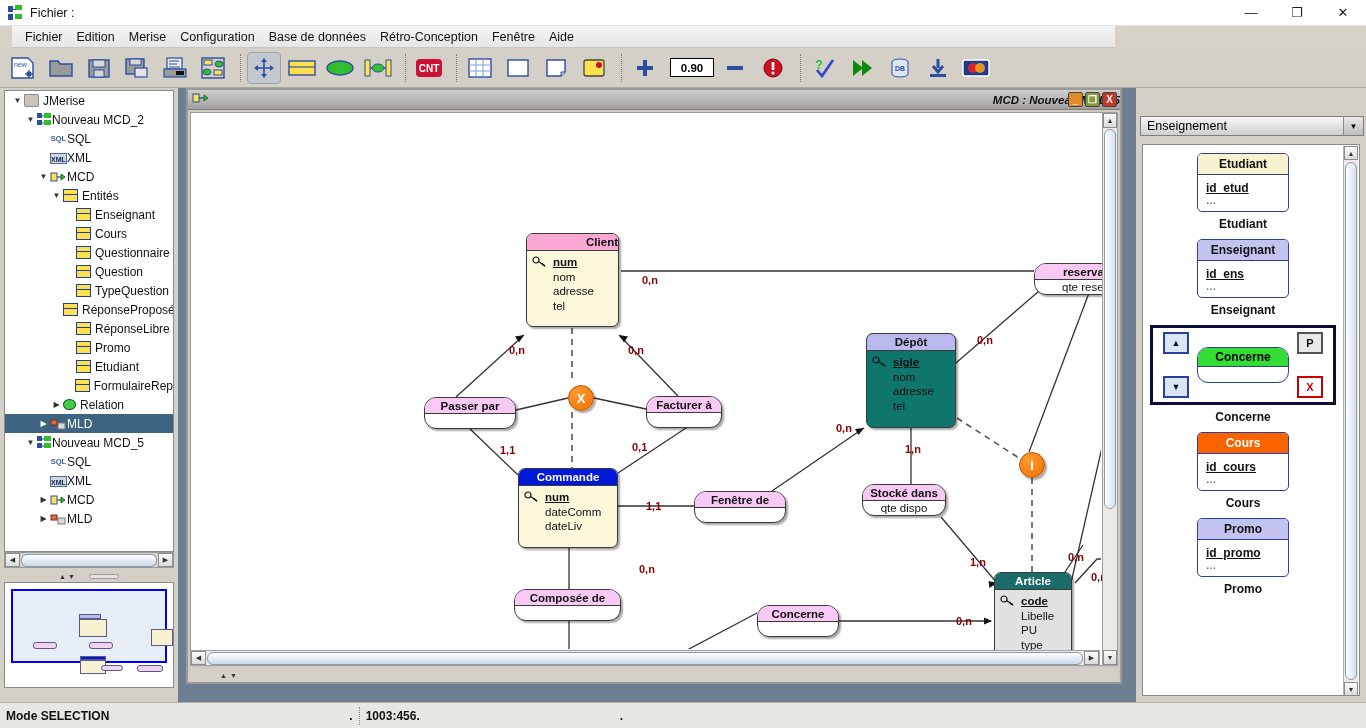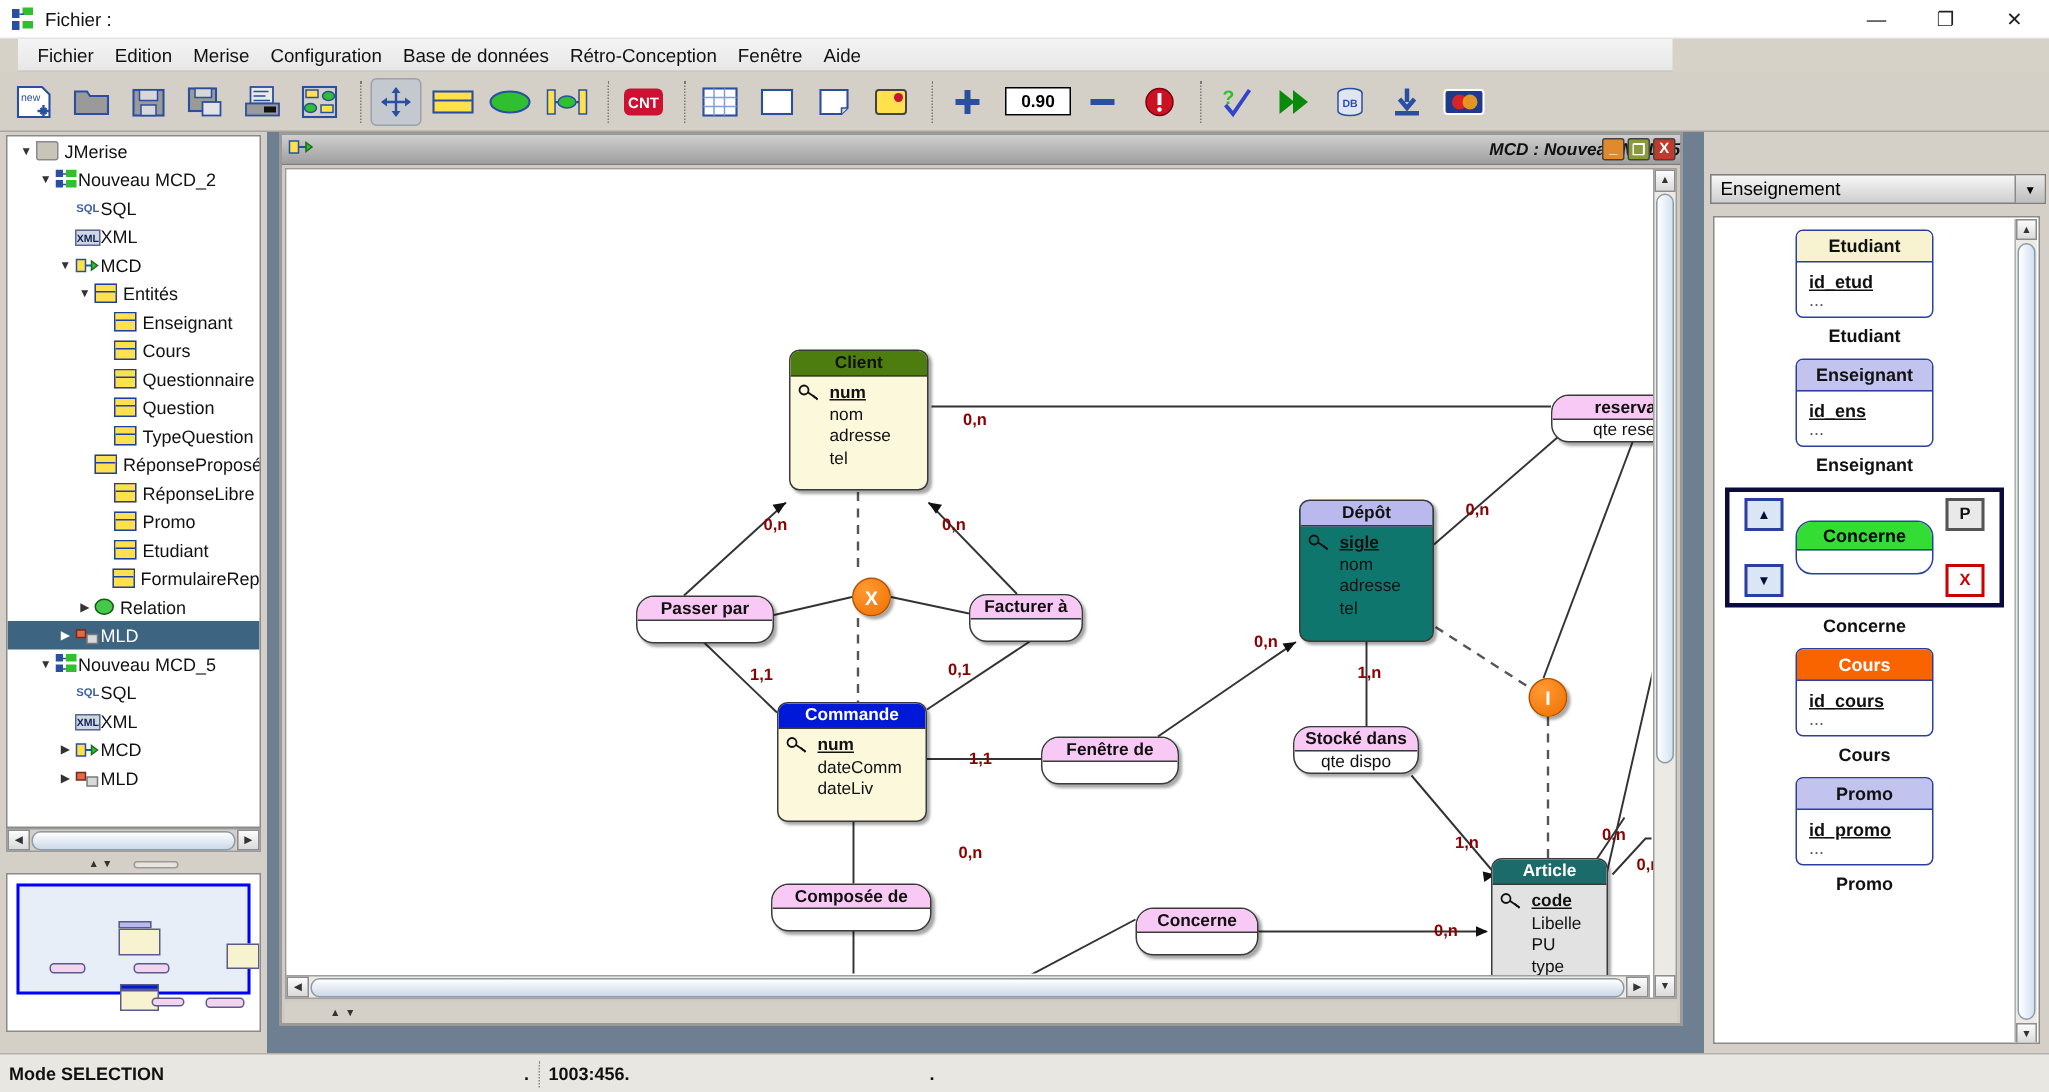--- a/index.html
+++ b/index.html
@@ -669,21 +669,21 @@
           <path d="M828 635 L752 661" stroke="#333" stroke-width="1.3" fill="none"></path>
           <path d="M856 635 L905 661" stroke="#333" stroke-width="1.3" fill="none"></path>
 
           <path d="M872 462 L892 432" stroke="#333" stroke-width="1.3" fill="none"></path>
 
           <path d="M832 568 L841 556 L850 568 Z" fill="#ffe14d" stroke="#333" stroke-width="1.2"></path>
         </svg>
 
         <div id="nodes">
             <div class="ent" style="left: 335px; top: 120px; width: 93px; min-height: 94px; background: rgb(251, 248, 220);">
-              <div class="hd" style="background:#4d7c0f;color:#111111;">Client</div>
+              <div class="hd" style="background:#f9a8d4;color:#111111;text-align:right;">Client</div>
               <div class="bd">
                 <svg class="keyico" width="15" height="12" viewBox="0 0 15 12">
                   <circle cx="4" cy="4" r="3" fill="none" stroke="#111" stroke-width="1.2"></circle>
                   <path d="M6.5 5.5 L13 10" stroke="#111" stroke-width="1.2"></path>
                   <path d="M10 7.5 l1.5 1.8 M11.8 9 l1.2 1.4" stroke="#111" stroke-width="1.2"></path>
                 </svg>
                 <div class="attrs">
                   <div class="attr key">num</div>
                   <div class="attr">nom</div>
                   <div class="attr">adresse</div>

